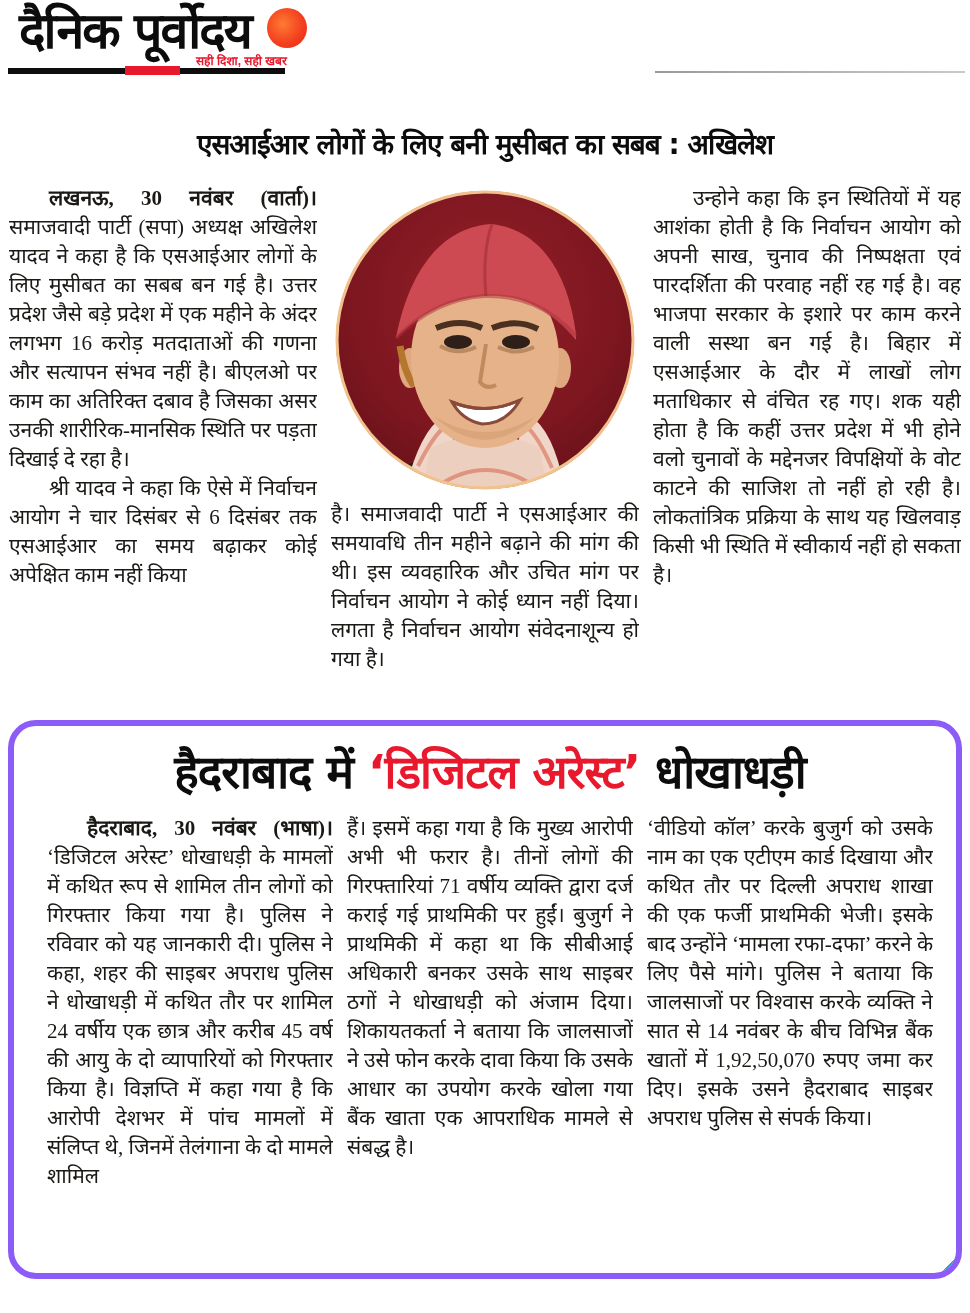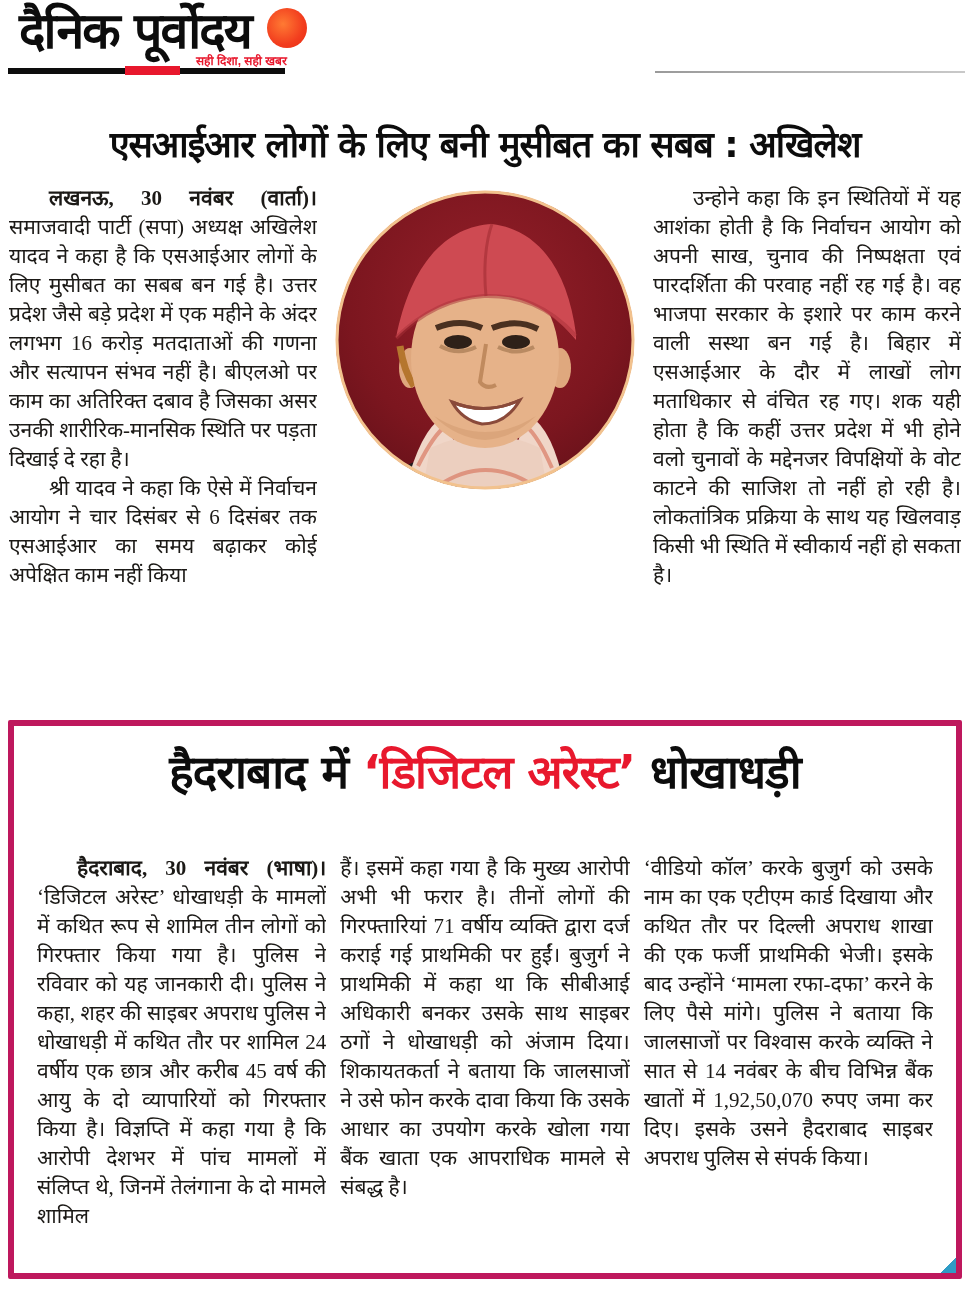--- a/index.html
+++ b/index.html
@@ -38,51 +38,51 @@
   }
   .top-right-rule{
     position:absolute;left:655px;top:71px;width:310px;height:2px;
     background:linear-gradient(to right,#9a9a9a,#c9c9c9);
   }
   
   .a1-headline{
     margin:8px 0 2px 0;
     text-align:center;white-space:nowrap;
     font-family:"DejaVu Sans", sans-serif;
-    font-size:36px;font-weight:bold;line-height:74px;color:#0c0c0c;
+    font-size:28px;font-weight:bold;line-height:74px;color:#0c0c0c;
     letter-spacing:-1px;
   }
   .cols{display:flex;gap:14px;padding:0 9px;}
   .col{flex:1 1 0;overflow:hidden;}
   .a1-col{height:520px;}
   .col p{
     margin:0;font-size:21px;line-height:29px;text-align:justify;
     text-justify:inter-word;color:#1b1916;
   }
   .col p.indent{text-indent:40px;}
   .dateline{font-weight:bold;}
   .photo-wrap{width:302px;height:310px;margin:2px auto 4px auto;}
   
   .box{
     margin:16px 8px 0 8px;
-    border:6px solid #be185d;
-    border-radius:2px;
-    padding:6px 14px 8px 14px;
+    border:6px solid #8b5cf6;
+    border-radius:28px;
+    padding:6px 14px 8px 24px;
     height:533px;
     position:relative;
     overflow:hidden;
   }
   .a2-headline{
     margin:4px 0 6px 0;text-align:center;
     font-family:"DejaVu Sans", sans-serif;
     font-weight:bold;color:#0c0c0c;letter-spacing:-1px;
   }
   .a2-line{font-size:46px;line-height:72px;white-space:nowrap;}
   .a2-red{color:#e8182d;}
-  .a2-cols .col{height:396px;margin-top:40px;}
+  .a2-cols .col{height:396px;}
   .corner-accent{
     position:absolute;right:-2px;bottom:-2px;width:22px;height:22px;
     background:linear-gradient(135deg,transparent 55%,#2e9cc6 55%);
   }
 </style>
 </head>
 <body>
 
 <div class="page">
 
@@ -151,20 +151,21 @@
               <path d="M106,160 Q124,170 142,161 M164,161 Q182,170 200,161" stroke="#b98a62" stroke-width="4" fill="none"></path>
 
               <path d="M152,158 L146,196 Q152,204 162,199" stroke="#c08a5e" stroke-width="4" fill="none"></path>
 
               <path d="M118,216 Q151,230 186,214 Q172,238 148,238 Q128,234 118,216 Z" fill="#ffffff" stroke="#8a4a3a" stroke-width="3"></path>
               <path d="M118,216 Q151,230 186,214" stroke="#8a4a3a" stroke-width="3" fill="none"></path>
             </g>
             <circle cx="151" cy="154" r="148" fill="none" stroke="#f2c28e" stroke-width="3"></circle>
           </svg>
         </div>
+        <p>है। समाजवादी पार्टी ने एसआईआर की समयावधि तीन महीने बढ़ाने की मांग की थी। इस व्यवहारिक और उचित मांग पर निर्वाचन आयोग ने कोई ध्यान नहीं दिया। लगता है निर्वाचन आयोग संवेदनाशून्य हो गया है।</p>
       </div>
 
       <div class="col a1-col">
         <p class="indent">उन्होने कहा कि इन स्थितियों में यह आशंका होती है कि निर्वाचन आयोग को अपनी साख, चुनाव की निष्पक्षता एवं पारदर्शिता की परवाह नहीं रह गई है। वह भाजपा सरकार के इशारे पर काम करने वाली सस्था बन गई है। बिहार में एसआईआर के दौर में लाखों लोग मताधिकार से वंचित रह गए। शक यही होता है कि कहीं उत्तर प्रदेश में भी होने वलो चुनावों के मद्देनजर विपक्षियों के वोट काटने की साजिश तो नहीं हो रही है। लोकतांत्रिक प्रक्रिया के साथ यह खिलवाड़ किसी भी स्थिति में स्वीकार्य नहीं हो सकता है।</p>
       </div>
 
     </div>
   </section>
 
   <section class="box">

